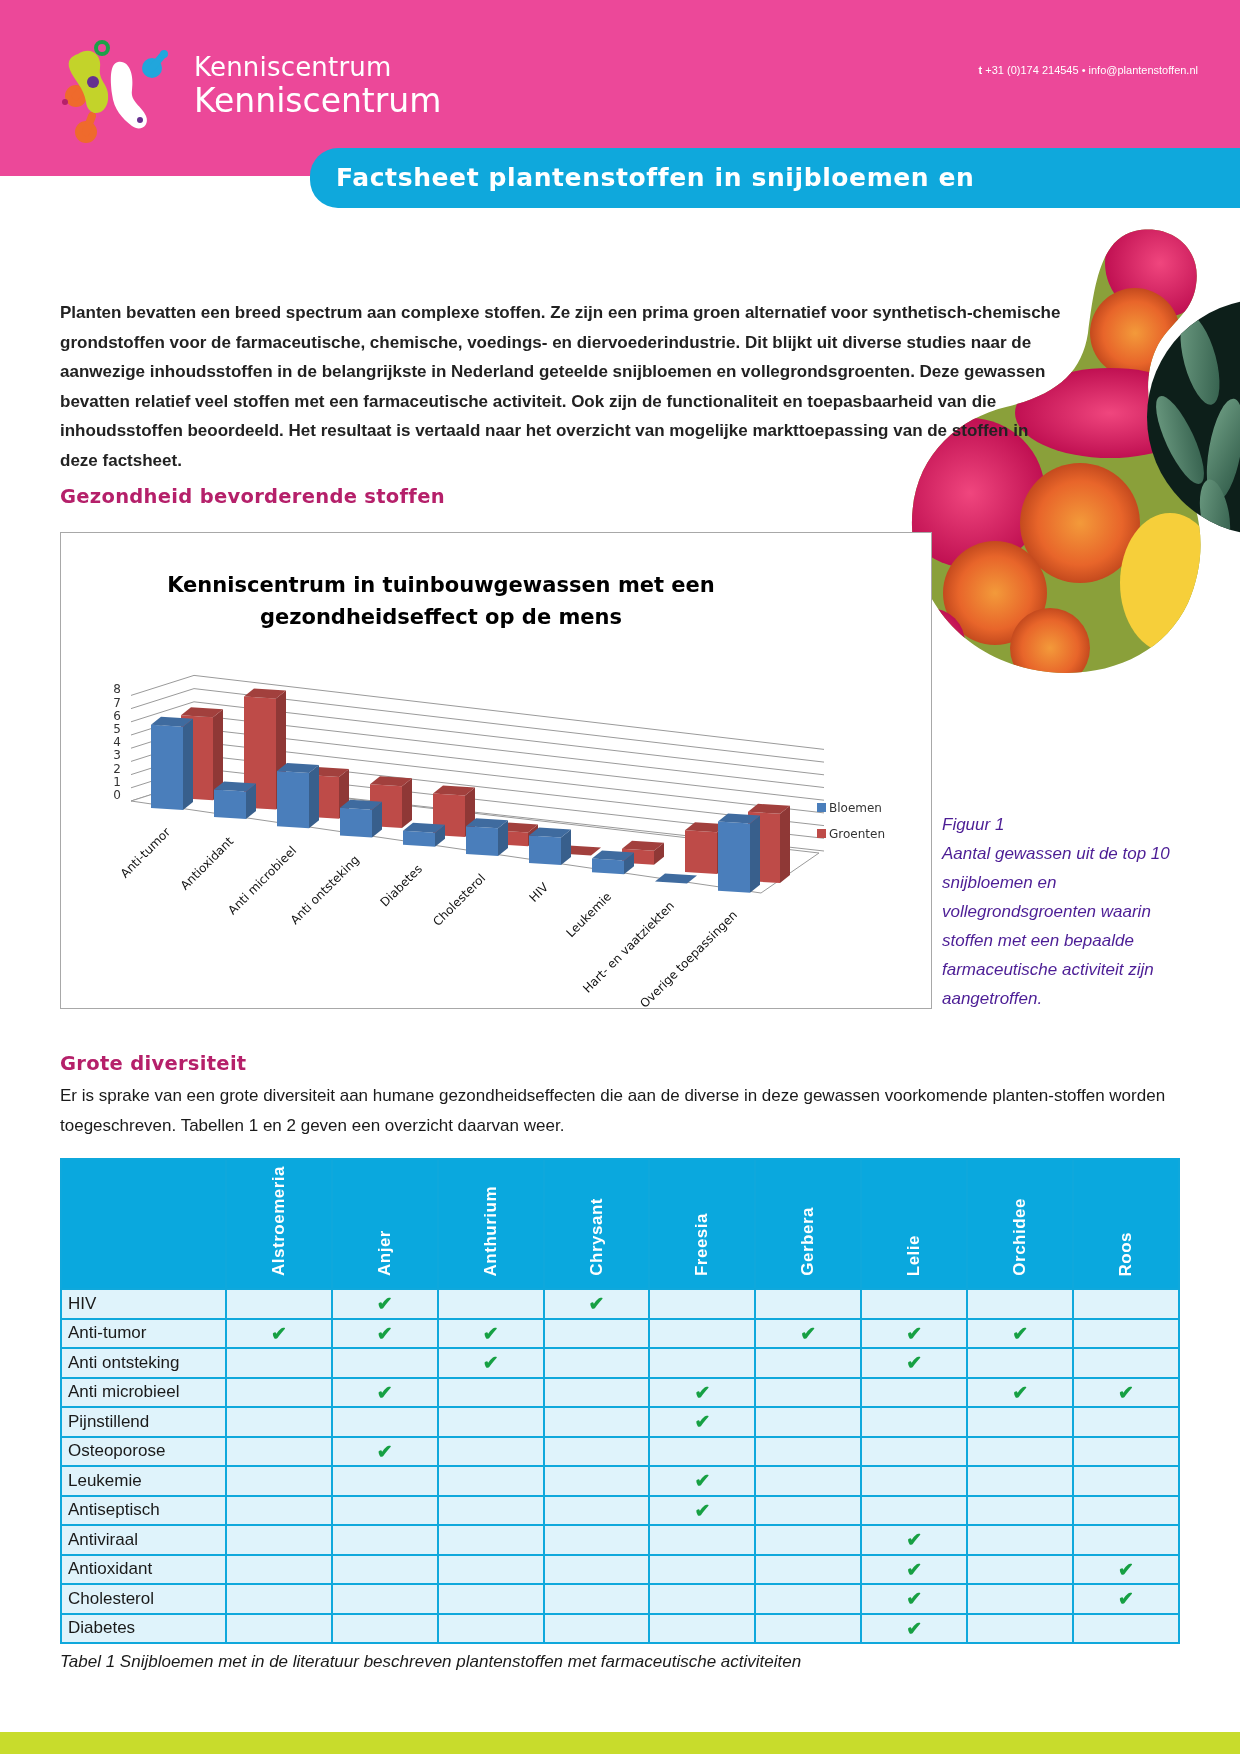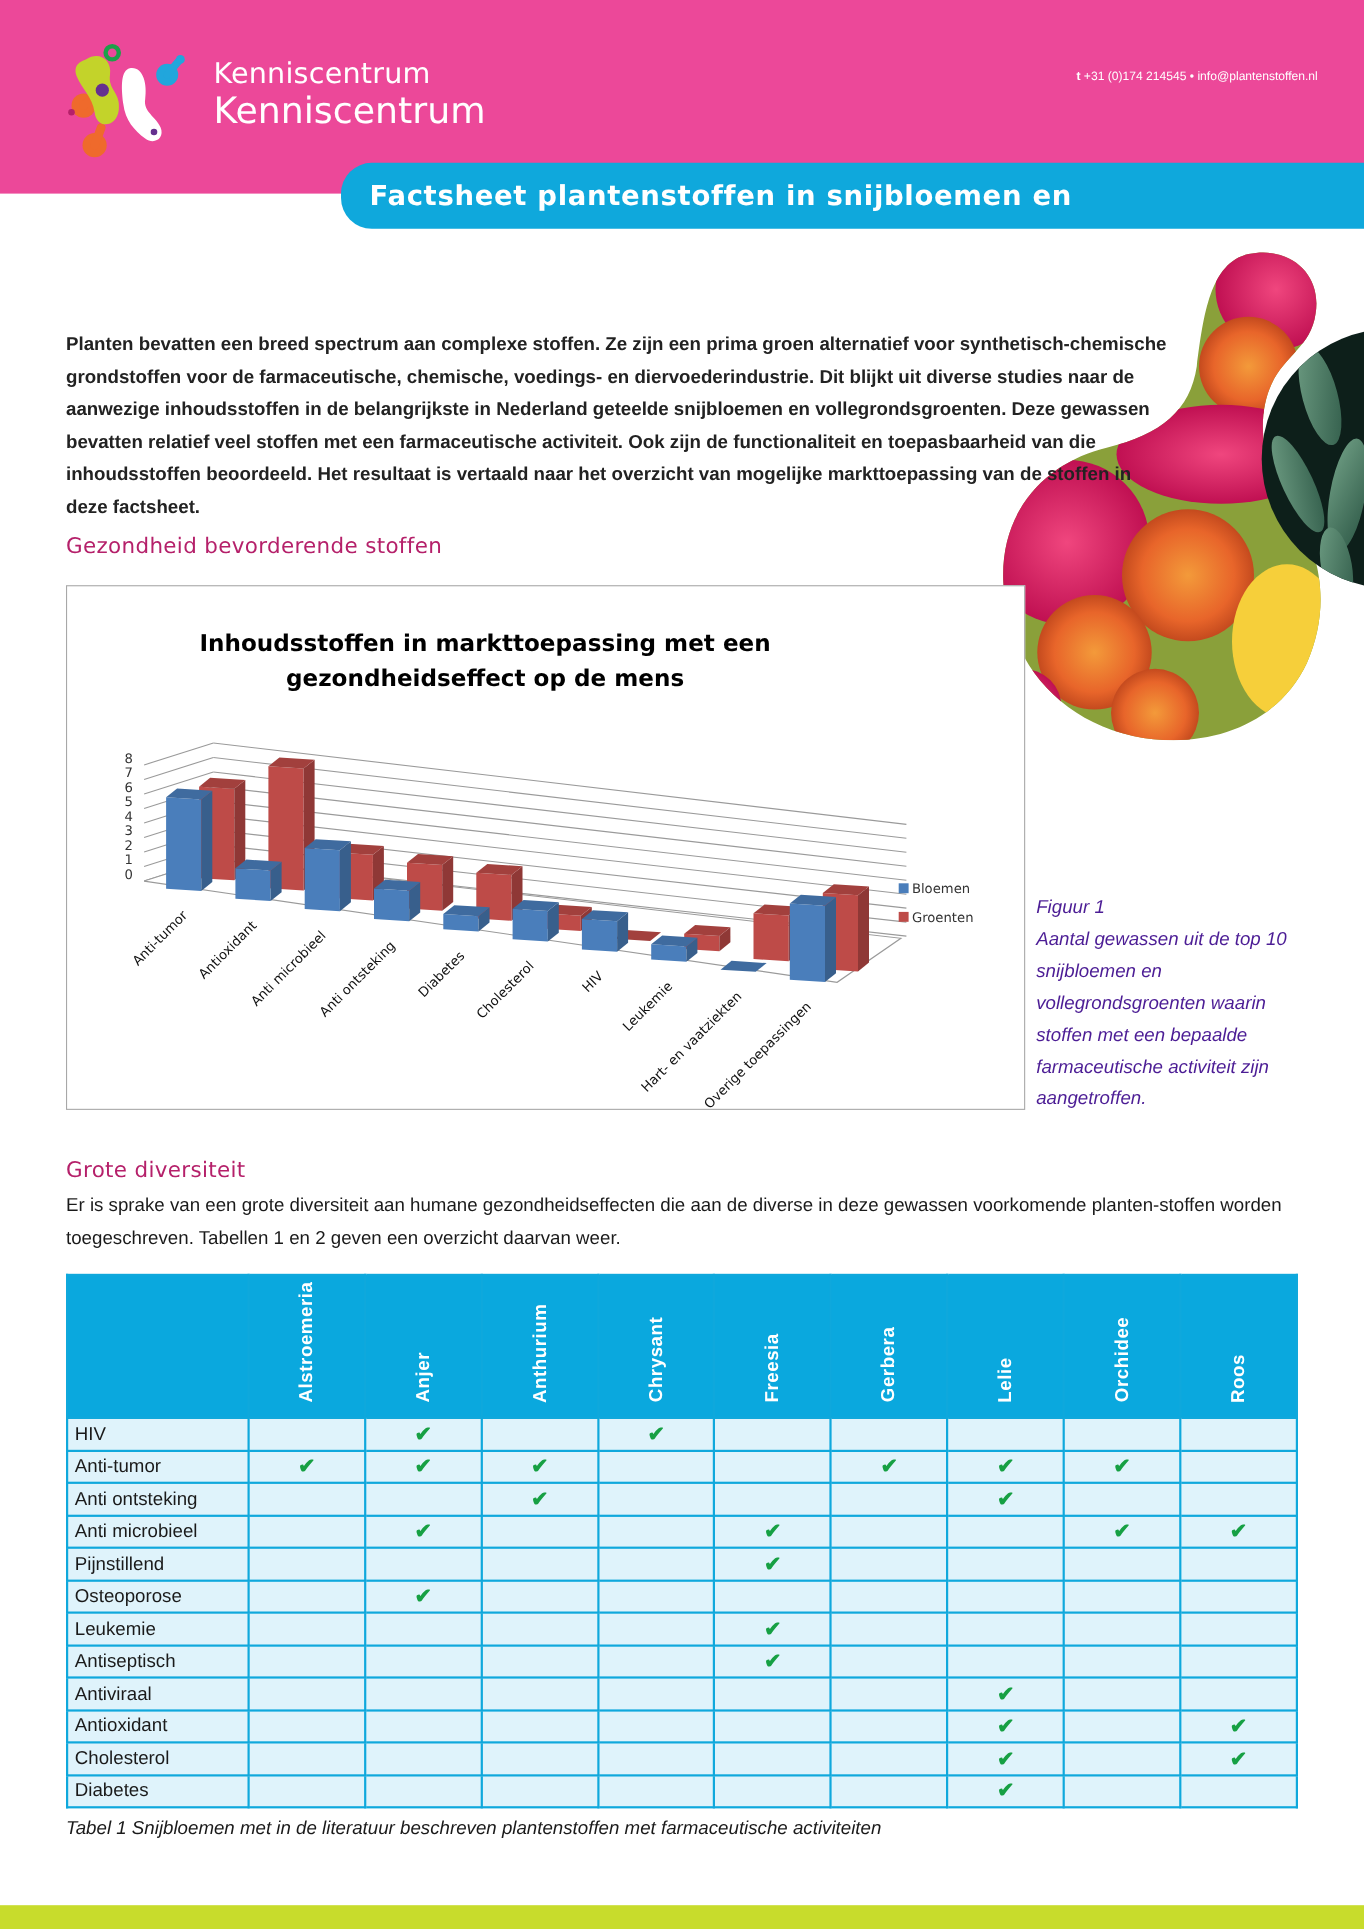--- a/index.html
+++ b/index.html
@@ -18,21 +18,21 @@
               border-radius: 28px 0 0 28px; color: #ffffff; font-family: "DejaVu Sans", sans-serif;
               font-size: 25px; line-height: 60px; padding-left: 26px; letter-spacing: 0.6px; font-weight: bold; }
 
   
   .blob-flowers { position: absolute; left: 910px; top: 223px; width: 300px; height: 452px; }
   .blob-leaves { position: absolute; left: 1145px; top: 300px; width: 95px; height: 235px; }
 
   
   .intro { position: absolute; left: 60px; top: 298px; width: 1010px; font-size: 17px; line-height: 29.5px; font-weight: bold; color: #222; }
 
-  h2.section { position: absolute; left: 60px; font-family: "DejaVu Sans", sans-serif; font-size: 19.5px; color: #b5206a; font-weight: normal; letter-spacing: 0.3px; }
+  h2.section { position: absolute; left: 60px; font-family: "DejaVu Sans", sans-serif; font-size: 19.5px; color: #b5206a; font-weight: bold; letter-spacing: 0.3px; }
 
   
   .chartbox { position: absolute; left: 60px; top: 532px; width: 872px; height: 477px; border: 1.5px solid #a8a8a8; background: #fff; }
   .charttitle { position: absolute; left: 0; top: 36px; width: 760px; text-align: center; font-family: "DejaVu Sans", sans-serif;
                 font-weight: bold; font-size: 21px; line-height: 32px; color: #000; }
   .chartsvg { position: absolute; left: 0; top: 0; width: 872px; height: 477px; }
 
   .figcap { position: absolute; left: 942px; top: 810px; width: 230px; font-style: italic; font-size: 17px; line-height: 29px; color: #4c1d95; }
 
   .div-text { position: absolute; left: 60px; top: 1081px; width: 1120px; font-size: 17px; line-height: 29.5px; color: #1a1a1a; }
@@ -126,21 +126,21 @@
     <ellipse cx="70" cy="215" rx="14" ry="36" fill="url(#leafg)" transform="rotate(-10 70 215)"></ellipse>
   </g>
 </svg>
 
 <p class="intro">Planten bevatten een breed spectrum aan complexe stoffen. Ze zijn een prima groen alternatief voor synthetisch-chemische grondstoffen voor de farmaceutische, chemische, voedings- en diervoederindustrie. Dit blijkt uit diverse studies naar de aanwezige inhoudsstoffen in de belangrijkste in Nederland geteelde snijbloemen en vollegrondsgroenten. Deze gewassen bevatten relatief veel stoffen met een farmaceutische activiteit. Ook zijn de functionaliteit en toepasbaarheid van die inhoudsstoffen beoordeeld. Het resultaat is vertaald naar het overzicht van mogelijke markttoepassing van de stoffen in deze factsheet.</p>
 
 <h2 class="section" style="top:485px">Gezondheid bevorderende stoffen</h2>
 
 <div class="chartbox">
   <div class="charttitle">
-    <div>Inhoudsstoffen in markttoepassing met een</div>
+    <div>Kenniscentrum in tuinbouwgewassen met een</div>
     <div>gezondheidseffect op de mens</div>
   </div>
   <svg class="chartsvg" id="chart" viewBox="0 0 872 477">
       <line x1="70" y1="268" x2="133" y2="248" stroke="#9a9a9a" stroke-width="1"></line>
       <line x1="133" y1="248" x2="763" y2="318" stroke="#9a9a9a" stroke-width="1"></line>
       <line x1="70" y1="254.8" x2="133" y2="234.8" stroke="#9a9a9a" stroke-width="1"></line>
       <line x1="133" y1="234.8" x2="763" y2="305.3" stroke="#9a9a9a" stroke-width="1"></line>
       <line x1="70" y1="241.6" x2="133" y2="221.6" stroke="#9a9a9a" stroke-width="1"></line>
       <line x1="133" y1="221.6" x2="763" y2="292.6" stroke="#9a9a9a" stroke-width="1"></line>
       <line x1="70" y1="228.4" x2="133" y2="208.4" stroke="#9a9a9a" stroke-width="1"></line>

